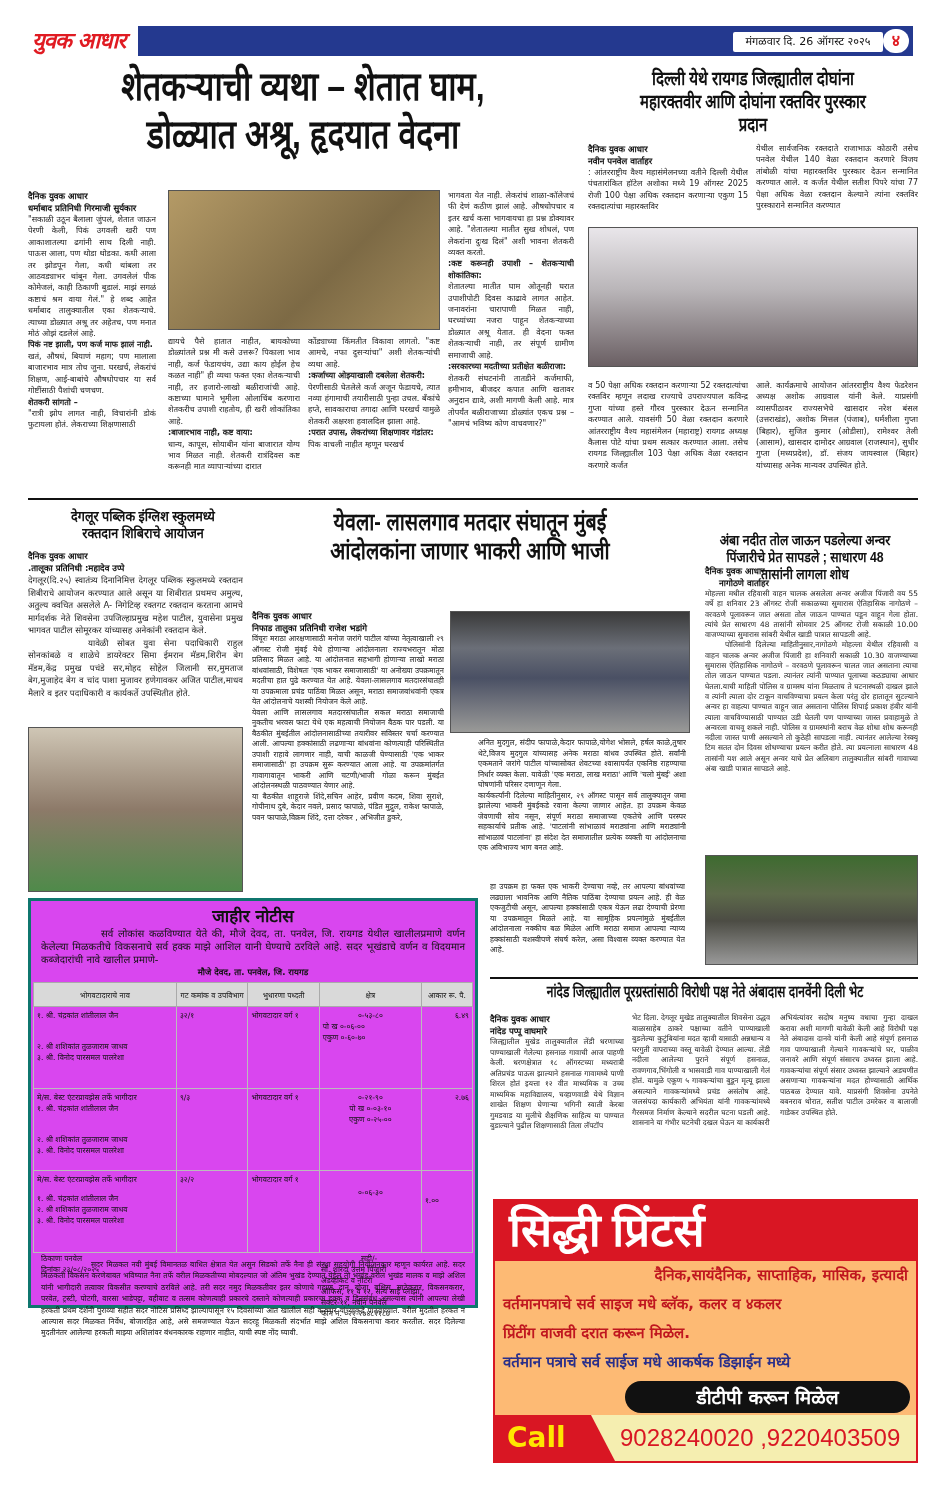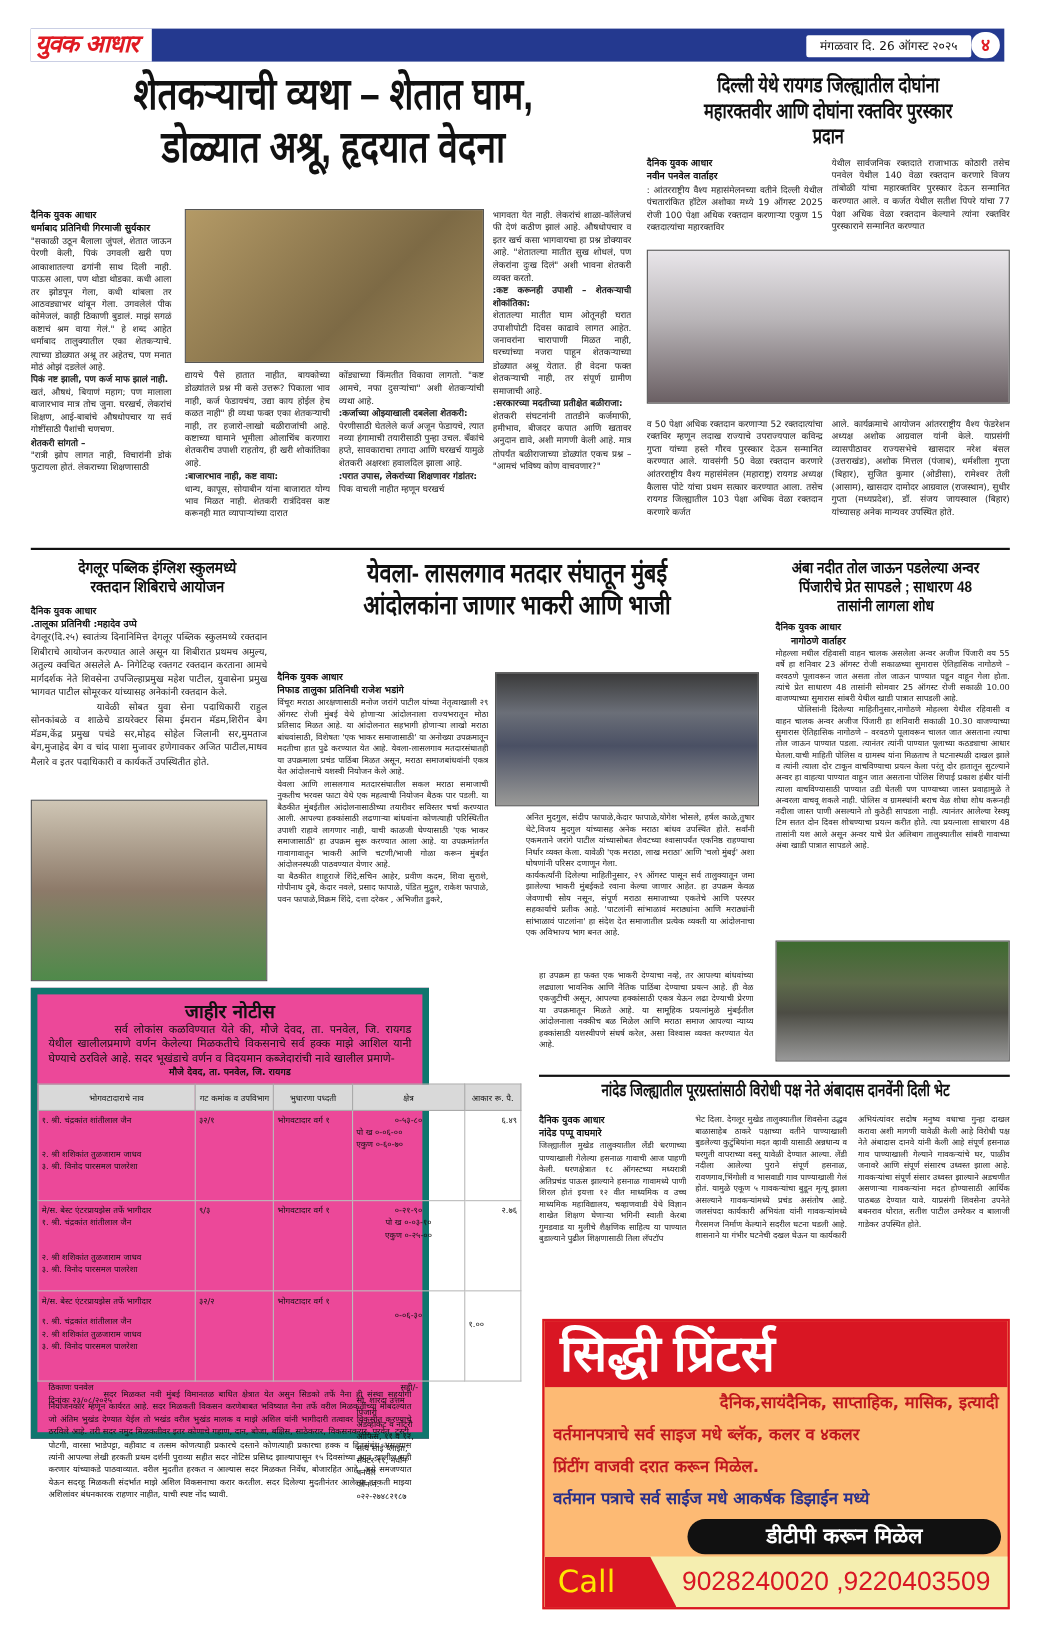--- a/index.html
+++ b/index.html
@@ -8,35 +8,35 @@
 .masthead{left:28px;top:26px;width:885px;height:30px;background:#24398f}
 .logo{position:absolute;left:0;top:0;height:30px;width:110px;background:#fff;color:#e01b22;font-weight:bold;font-size:22px;line-height:30px;padding-left:4px;font-style:italic;letter-spacing:-1px}
 .datebox{position:absolute;right:30px;top:6px;height:20px;width:150px;background:#fff;font-size:11px;line-height:20px;text-align:center;border-radius:2px}
 .pageno{position:absolute;right:4px;top:3px;width:26px;height:24px;border-radius:12px;background:#fff;color:#e01b22;font-weight:bold;font-size:16px;line-height:24px;text-align:center}
 .h-big{font-family:"Liberation Sans",sans-serif;font-weight:bold;color:#111;text-align:center;line-height:1.2;transform:scaleX(.8);transform-origin:center}
 .byline{font-size:8.5px;font-weight:bold;line-height:12px}
 .body{font-size:8px;line-height:11.4px;text-align:justify;color:#222;overflow:hidden}
 .sub{font-weight:bold}
 .photo{background:#8a7a55;border:1px solid #555;overflow:hidden}
 .rule{background:#111}
-.notice{left:28px;top:898px;width:362px;height:410px;border:6px solid #0f766e;background:#ec4899}
+.notice{left:28px;top:898px;width:450px;height:410px;border:3px solid #0f766e;background:#d946ef}
 .notice .title{font-weight:bold;font-size:17px;text-align:center;margin-top:3px}
 .notice .intro{font-size:10px;line-height:13px;padding:0 10px;text-align:justify}
 .notice .c{font-size:8.5px;text-align:center;font-weight:bold;line-height:13px}
 table.nt{width:440px;margin:3px auto 0;border-collapse:collapse;font-size:7.5px}
 table.nt th{background:#d9d9d9;font-weight:normal;border:1.5px solid #aaa;padding:2px;height:24px}
 table.nt td{border:1.5px solid #bbb;padding:3px;vertical-align:top;line-height:11px;height:82px}
 .notice .foot{font-size:7.5px;line-height:11.4px;padding:6px 10px 0;text-align:justify}
 .ad{left:493px;top:1199px;width:425px;height:264px;border:2px solid #d91623;background:#fdba74;overflow:hidden}
 .ad .top{height:60px;background:#d91623;color:#fff;font-weight:bold;font-size:46px;line-height:60px;padding-left:14px;font-family:"Liberation Serif",serif}
 .ad .l{font-weight:bold;color:#c0161f;font-size:15px;line-height:29px;padding:0 8px}
 .ad .l2{color:#2a2f8a}
 .ad .dtp{margin:4px 6px 0 130px;height:32px;border-radius:16px;background:#111;color:#fff;font-weight:bold;font-size:19px;line-height:32px;text-align:center}
 .ad .bottom{position:absolute;left:0;bottom:0;width:100%;height:46px;background:#f5eeb0}
-.ad .call{position:absolute;left:0;top:0;width:120px;height:46px;background:#d91623;color:#ffe600;font-weight:normal;font-size:28px;line-height:46px;padding-left:12px;clip-path:polygon(0 0,80% 0,100% 100%,0 100%)}
+.ad .call{position:absolute;left:0;top:0;width:120px;height:46px;background:#d91623;color:#ffe600;font-weight:bold;font-size:28px;line-height:46px;padding-left:12px;clip-path:polygon(0 0,80% 0,100% 100%,0 100%)}
 .ad .phones{position:absolute;left:125px;top:0;color:#d91623;font-size:24px;line-height:46px;font-family:"Liberation Sans Narrow","Liberation Sans",sans-serif}
 </style>
 </head>
 <body>
 
 <div class="abs masthead">
   <div class="logo">युवक आधार</div>
   <div class="datebox">मंगळवार दि. 26 ऑगस्ट २०२५</div>
   <div class="pageno">४</div>
 </div>
@@ -122,21 +122,21 @@
 </div>
 <div class="abs photo" style="left:450px;top:611px;width:240px;height:122px;background:linear-gradient(180deg,#3a3a3a,#6b6f78 30%,#4a5064 55%,#9a9a98)"></div>
 <div class="abs" style="left:478px;top:738px;width:208px;height:150px">
   <div class="body" style="font-size:7.5px;line-height:10.5px">अनित मुदगुल, संदीप फापाळे,केदार फापाळे,योगेश भोसले, हर्षल काळे,तुषार थेटे,विजय मुदगुल यांच्यासह अनेक मराठा बांधव उपस्थित होते. सर्वांनी एकमताने जरांगे पाटील यांच्यासोबत शेवटच्या श्वासापर्यंत एकनिष्ठ राहण्याचा निर्धार व्यक्त केला. यावेळी 'एक मराठा, लाख मराठा' आणि 'चलो मुंबई' अशा घोषणांनी परिसर दणाणून गेला.</div>
   <div class="body" style="font-size:7.5px;line-height:10.5px">कार्यकर्त्यांनी दिलेल्या माहितीनुसार, २९ ऑगस्ट पासून सर्व तालुक्यातून जमा झालेल्या भाकरी मुंबईकडे रवाना केल्या जाणार आहेत. हा उपक्रम केवळ जेवणाची सोय नसून, संपूर्ण मराठा समाजाच्या एकतेचे आणि परस्पर सहकार्याचे प्रतीक आहे. 'पाटलांनी सांभाळावं मराठ्यांना आणि मराठ्यांनी सांभाळावं पाटलांना' हा संदेश देत समाजातील प्रत्येक व्यक्ती या आंदोलनाचा एक अविभाज्य भाग बनत आहे.</div>
 </div>
 <div class="abs" style="left:490px;top:882px;width:195px;height:88px">
   <div class="body" style="font-size:7.5px;line-height:10.5px">हा उपक्रम हा फक्त एक भाकरी देण्याचा नव्हे, तर आपल्या बांधवांच्या लढ्याला भावनिक आणि नैतिक पाठिंबा देण्याचा प्रयत्न आहे. ही वेळ एकजुटीची असून, आपल्या हक्कांसाठी एकत्र येऊन लढा देण्याची प्रेरणा या उपक्रमातून मिळते आहे. या सामूहिक प्रयत्नांमुळे मुंबईतील आंदोलनाला नक्कीच बळ मिळेल आणि मराठा समाज आपल्या न्याय्य हक्कांसाठी यशस्वीपणे संघर्ष करेल, असा विश्वास व्यक्त करण्यात येत आहे.</div>
 </div>
 
-<div class="abs" style="left:695px;top:508px;width:220px">
+<div class="abs" style="left:695px;top:532px;width:220px">
   <div class="h-big" style="font-size:14px;transform:scaleX(.88)">अंबा नदीत तोल जाऊन पडलेल्या अन्वर</div>
   <div class="h-big" style="font-size:14px;transform:scaleX(.88)">पिंजारीचे प्रेत सापडले ; साधारण 48</div>
   <div class="h-big" style="font-size:14px;transform:scaleX(.88)">तासांनी लागला शोध</div>
 </div>
 <div class="abs" style="left:705px;top:565px;width:213px;height:290px">
   <div class="byline">दैनिक युवक आधार</div>
   <div class="byline" style="padding-left:14px">नागोठणे वार्ताहर</div>
   <div class="body" style="font-size:7.4px;line-height:10.3px">मोहल्ला मधील रहिवासी वाहन चालक असलेला अन्वर अजीज पिंजारी वय 55 वर्षे हा शनिवार 23 ऑगस्ट रोजी सकाळच्या सुमारास ऐतिहासिक नागोठणे – वरवठणे पूलावरून जात असता तोल जाऊन पाण्यात पडून वाहून गेला होता. त्यांचे प्रेत साधारण 48 तासांनी सोमवार 25 ऑगस्ट रोजी सकाळी 10.00 वाजण्याच्या सुमारास सांबरी येथील खाडी पात्रात सापडली आहे.</div>
   <div class="body" style="font-size:7.4px;line-height:10.3px;text-indent:20px">पोलिसांनी दिलेल्या माहितीनुसार,नागोठणे मोहल्ला येथील रहिवासी व वाहन चालक अन्वर अजीज पिंजारी हा शनिवारी सकाळी 10.30 वाजण्याच्या सुमारास ऐतिहासिक नागोठणे – वरवठणे पूलावरून चालत जात असताना त्याचा तोल जाऊन पाण्यात पडला. त्यानंतर त्यांनी पाण्यात पूलाच्या कठड्याचा आधार घेतला.याची माहिती पोलिस व ग्रामस्थ यांना मिळताच ते घटनास्थळी दाखल झाले व त्यांनी त्याला दोर टाकून वाचविण्याचा प्रयत्न केला परंतु दोर हातातून सुटल्याने अन्वर हा वाहत्या पाण्यात वाहून जात असताना पोलिस शिपाई प्रकाश हंबीर यांनी त्याला वाचविण्यासाठी पाण्यात उडी घेतली पण पाण्याच्या जास्त प्रवाहामुळे ते अन्वरला वाचवू शकले नाही. पोलिस व ग्रामस्थांनी बराच वेळ शोधा शोध करूनही नदीला जास्त पाणी असल्याने तो कुठेही सापडला नाही. त्यानंतर आलेल्या रेस्क्यू टिम सतत दोन दिवस शोधण्याचा प्रयत्न करीत होते. त्या प्रयत्नाला साधारण 48 तासांनी यश आले असून अन्वर याचे प्रेत अलिबाग तालुक्यातील सांबरी गावाच्या अंबा खाडी पात्रात सापडले आहे.</div>
 </div>

